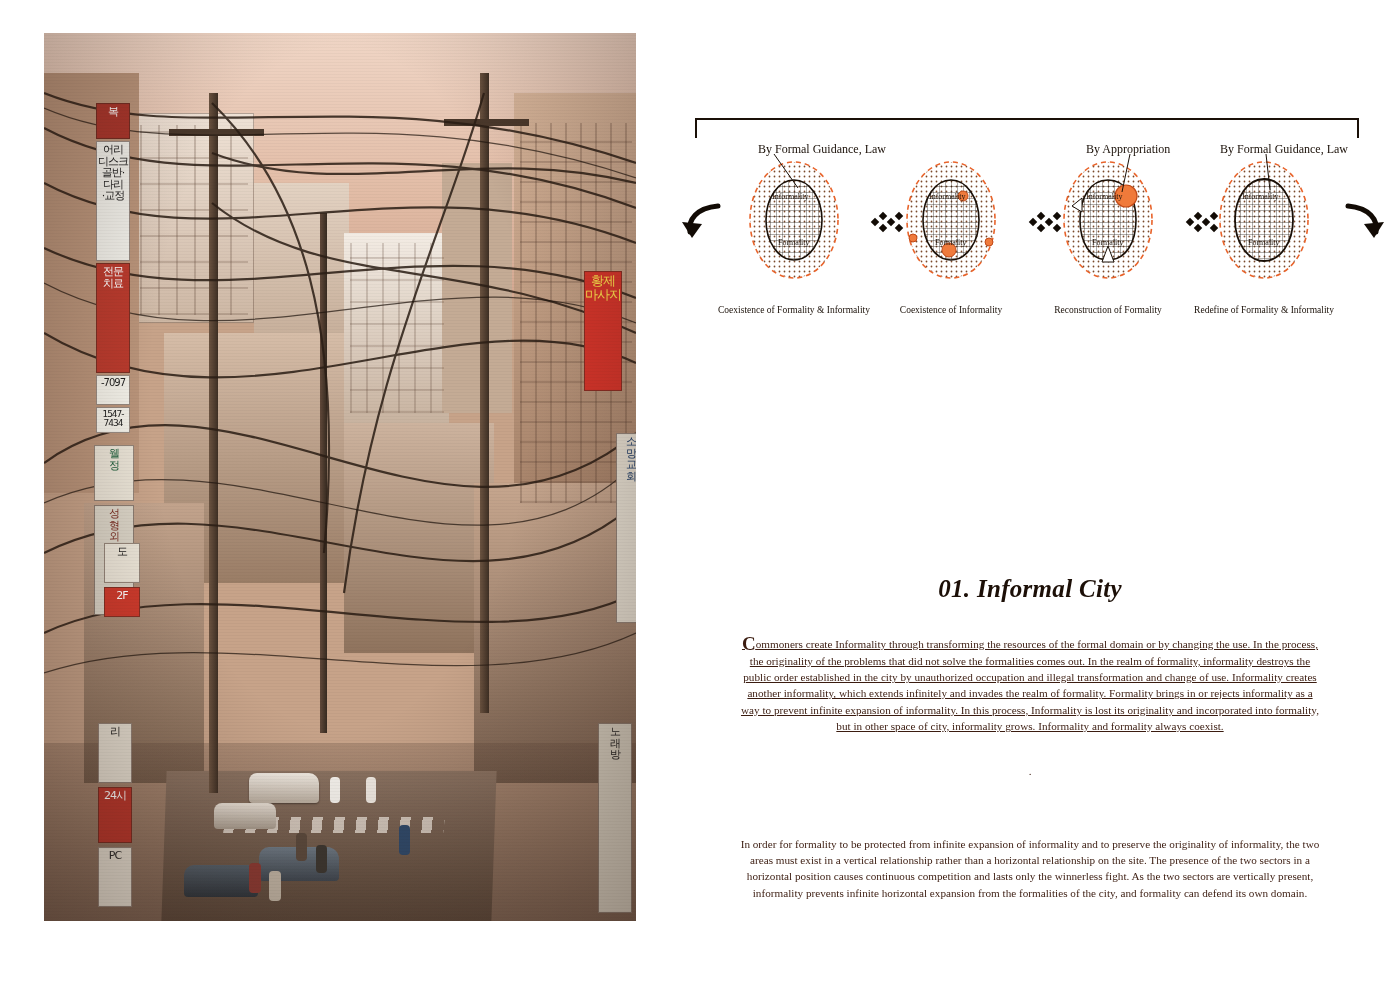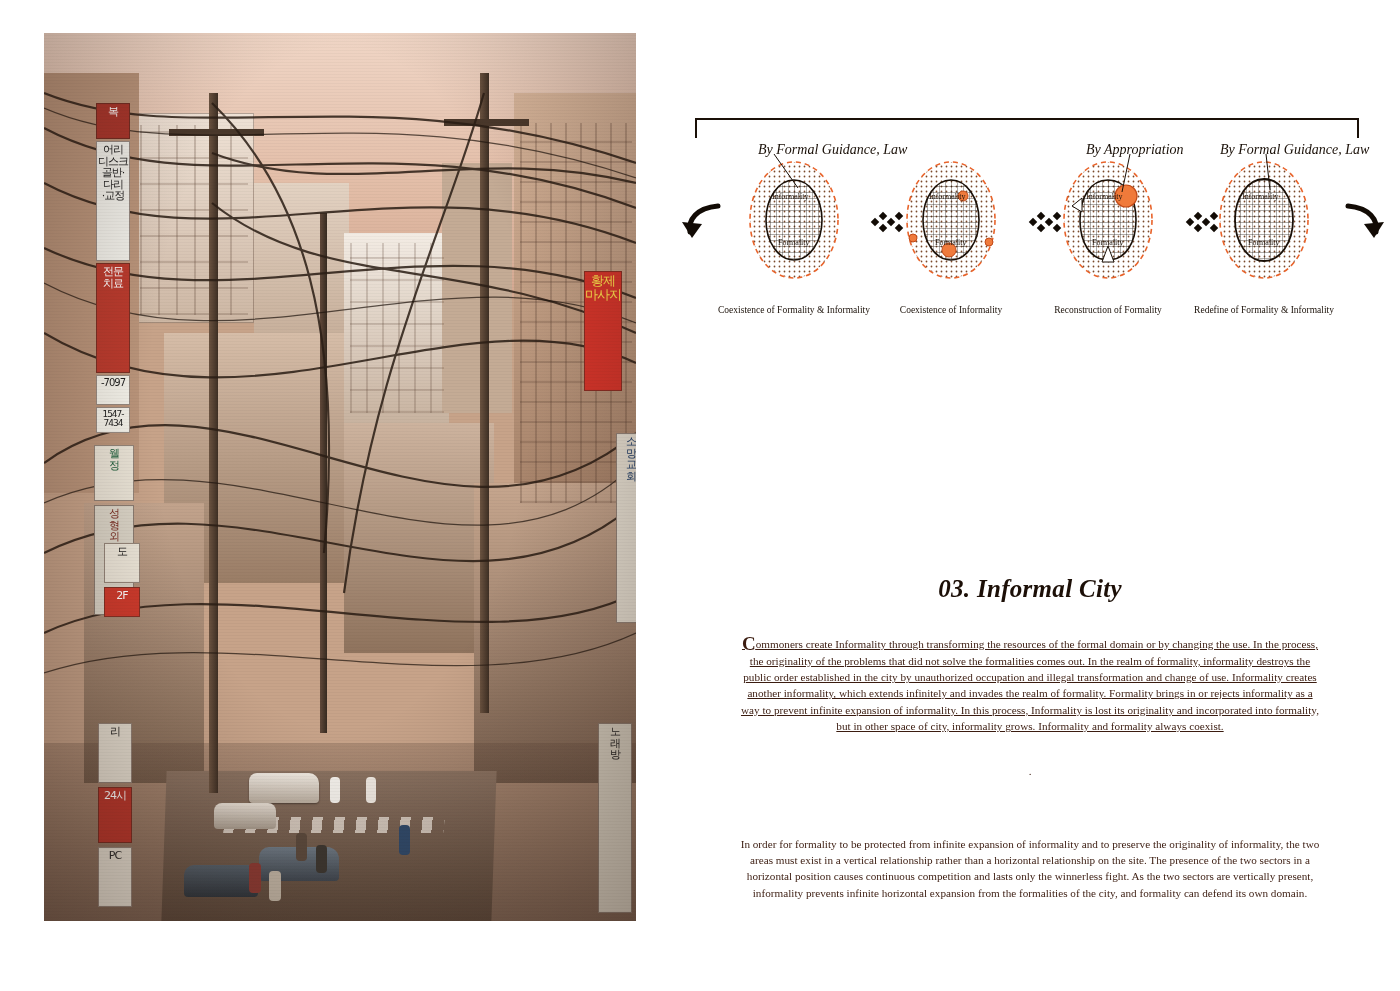--- a/index.html
+++ b/index.html
@@ -136,24 +136,23 @@
   .arrow-left, .arrow-right {
     position: absolute;
     top: 58px;
     font-size: 40px;
     line-height: 1;
     color: #120b05;
     font-family: "DejaVu Sans", sans-serif;
   }
   .annot {
     position: absolute;
-    font-size: 14px;
+    font-size: 12px;
     white-space: nowrap;
     color: #1a1008;
-    font-style: italic;
   }
 
   
   .section-title {
     position: absolute;
     top: 575px;
     left: 0; right: 0;
     text-align: center;
     font-size: 25px;
     font-style: italic;
@@ -440,21 +439,21 @@
       </svg>
 
     <div class="arrow-right" style="left:660px;">
       <svg width="46" height="46" viewBox="0 0 46 46">
         <path d="M8,8 C30,10 38,22 36,34" stroke="#120b05" stroke-width="5" fill="none" stroke-linecap="round"></path>
         <path d="M44,24 L34,40 L24,26 Z" fill="#120b05"></path>
       </svg>
     </div>
   </div>
 
-  <div class="section-title">03. Informal City</div>
+  <div class="section-title">01. Informal City</div>
 
   <div class="body-block" id="para1">
     <span class="dropcap">C</span><span>ommoners create Informality through transforming the resources of the formal domain or by changing the use. In the process, the originality of the problems that did not solve the formalities comes out. In the realm of formality, informality destroys the public order established in the city by unauthorized occupation and illegal transformation and change of use. Informality creates another informality, which extends infinitely and invades the realm of formality. Formality brings in or rejects informality as a way to prevent infinite expansion of informality. In this process, Informality is lost its originality and incorporated into formality, but in other space of city, informality grows. Informality and formality always coexist.</span>
   </div>
 
   <div class="mid-dot">.</div>
 
   <div class="body-block" id="para2">In order for formality to be protected from infinite expansion of informality and to preserve the originality of informality, the two areas must exist in a vertical relationship rather than a horizontal relationship on the site. The presence of the two sectors in a horizontal position causes continuous competition and lasts only the winnerless fight. As the two sectors are vertically present, informality prevents infinite horizontal expansion from the formalities of the city, and formality can defend its own domain.</div>
 </div>
 

